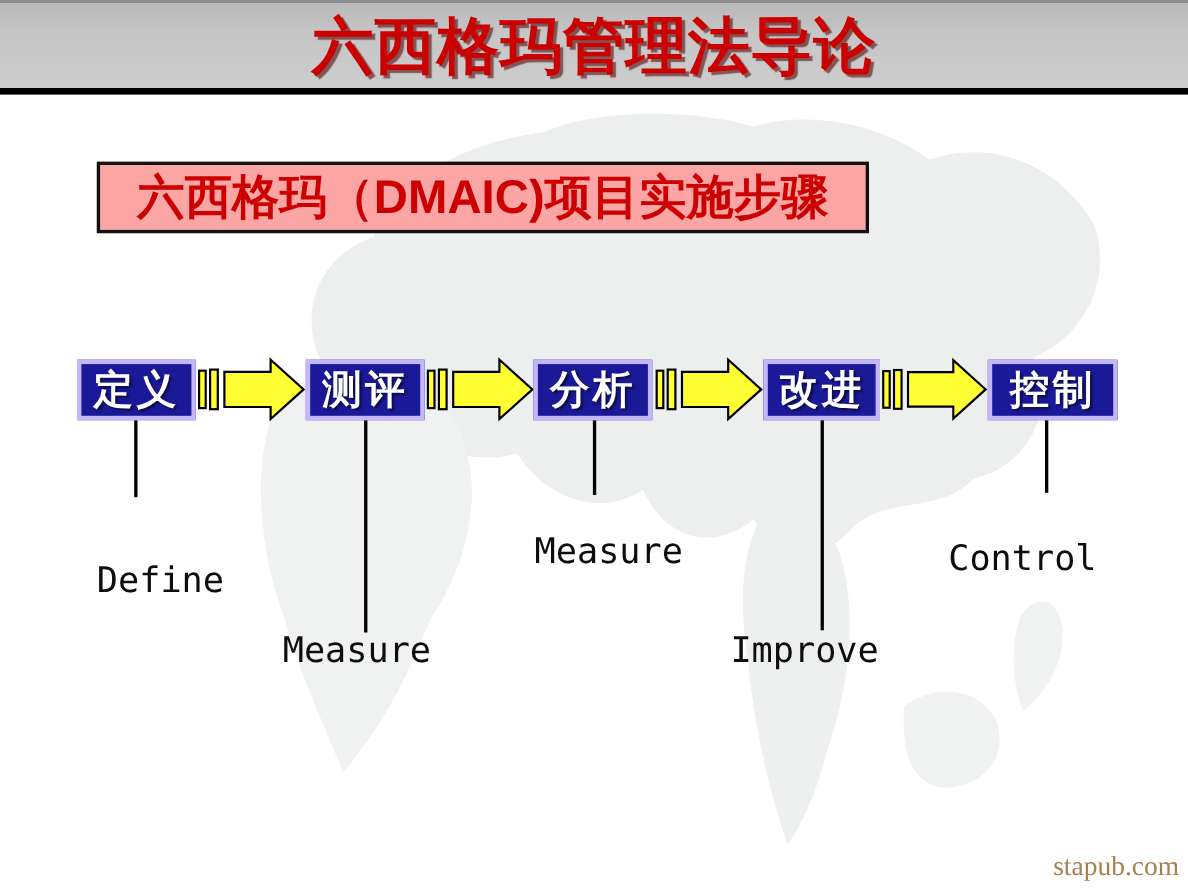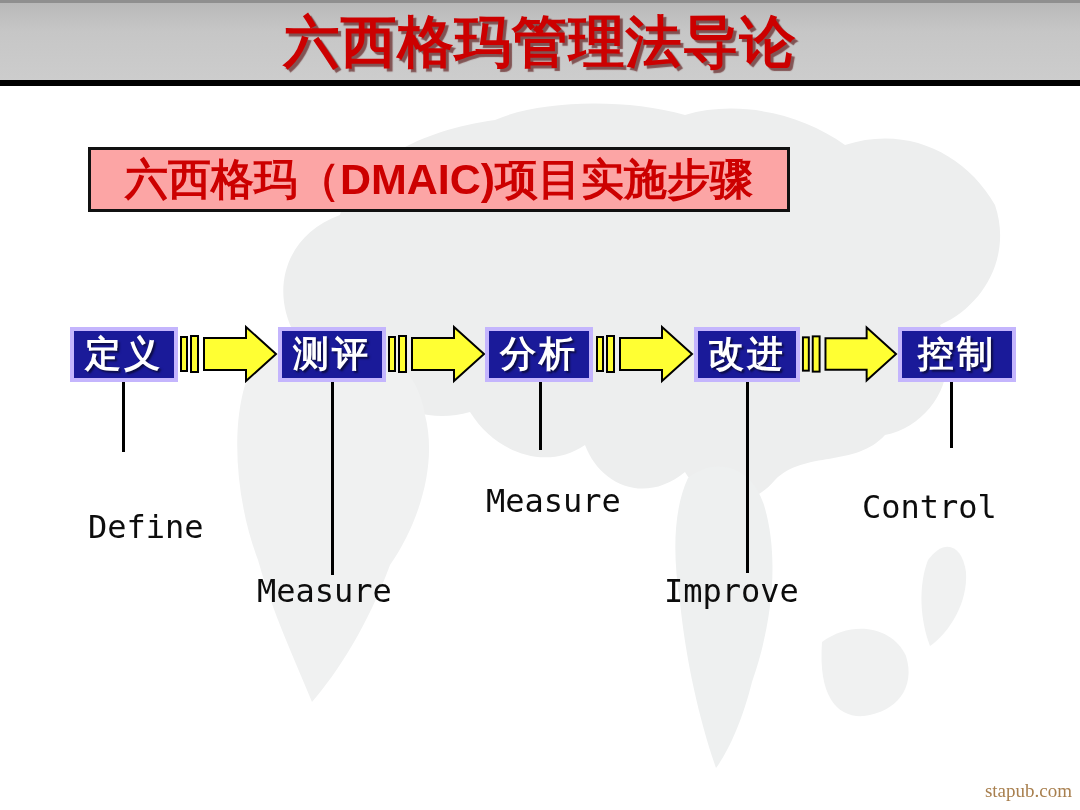--- a/index.html
+++ b/index.html
@@ -70,21 +70,21 @@
   }
   .e1{left:88px;top:480px;margin-top:28px;}
   .e2{left:257px;top:572px;}
   .e3{left:486px;top:482px;}
   .e4{left:664px;top:572px;}
   .e5{left:862px;top:468px;margin-top:20px;}
 
   
   .watermark{
     position:absolute;right:8px;bottom:8px;z-index:2;
-    font-family:"Liberation Serif",serif;font-size:19px;color:#a87f4e;
+    font-family:"Liberation Serif",serif;font-size:25px;color:#a87f4e;
   }
 </style>
 </head>
 <body>
 
 <svg id="map-bg" viewBox="0 0 1080 810" xmlns="http://www.w3.org/2000/svg" aria-hidden="true">
   <path fill="#edeeee" d="M295,335 C270,290 285,235 340,215 C355,165 420,130 495,120 C540,100 625,98 685,115 C735,100 800,112 845,145 C905,125 965,152 995,205 C1012,255 985,305 940,325 C962,375 932,425 885,435 C855,468 805,450 775,480 C745,515 705,505 685,472 C645,505 600,485 585,445 C545,472 495,452 470,412 C425,425 375,405 355,365 C330,362 308,352 295,335 Z"></path>
   <path fill="#f0f1f1" d="M245,385 C262,352 305,338 345,352 C388,342 418,372 425,415 C438,465 418,525 390,565 C368,625 338,672 312,702 C295,660 272,612 258,560 C238,508 230,435 245,385 Z"></path>
   <path fill="#eef0f0" d="M688,478 C718,455 752,468 764,505 C780,558 772,625 752,682 C742,722 728,752 716,768 C700,722 686,662 680,602 C672,552 674,508 688,478 Z"></path>
   <path fill="#f0f1f1" d="M822,642 C852,620 892,626 906,656 C916,688 896,712 864,716 C838,718 818,698 822,642 Z"></path>

